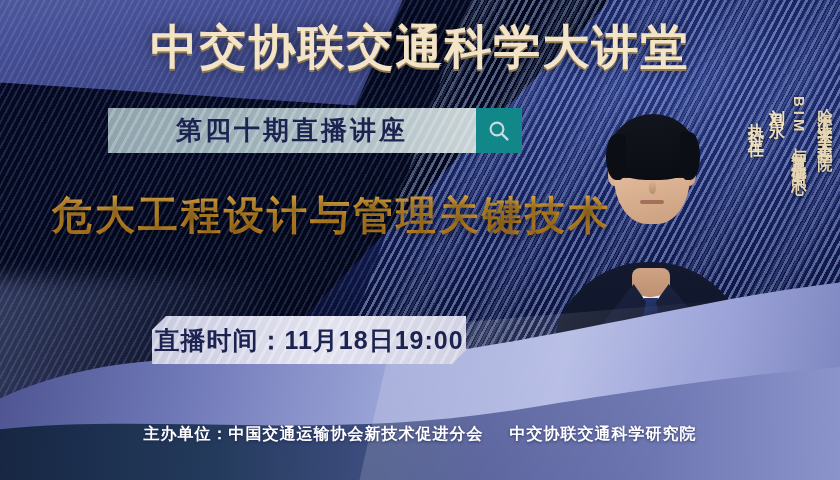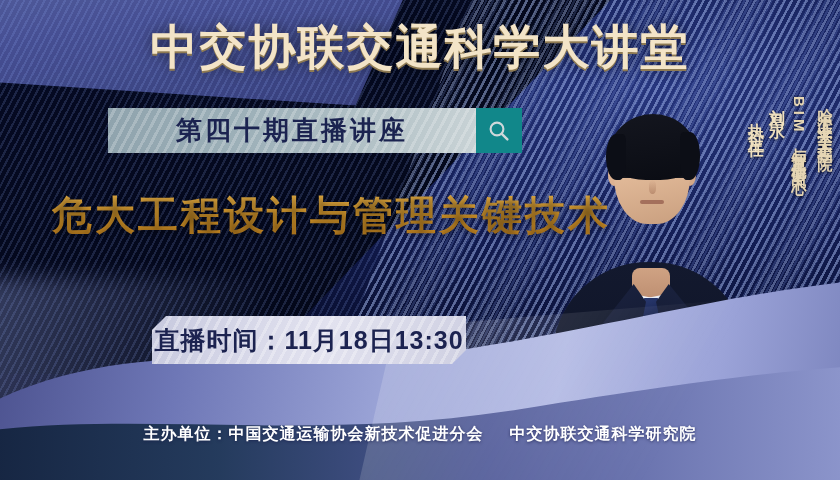--- a/index.html
+++ b/index.html
@@ -225,21 +225,21 @@
       <svg width="24" height="24" viewBox="0 0 24 24" fill="none">
         <circle cx="10" cy="10" r="6.4" stroke="#cfd8da" stroke-width="2.1"></circle>
         <line x1="14.8" y1="14.8" x2="20.4" y2="20.4" stroke="#cfd8da" stroke-width="2.4" stroke-linecap="round"></line>
       </svg>
     </div>
   </div>
 
   <div class="gold-title">危大工程设计与管理关键技术</div>
 
   <div class="time-pill">
-    <span>直播时间：11月18日13:30</span>
+    <span>直播时间：11月18日19:00</span>
   </div>
 
   <div class="footer">
     <span>主办单位：</span><span>中国交通运输协会新技术促进分会</span><span class="gap"></span><span>中交协联交通科学研究院</span>
   </div>
 
   <div class="vcols">
     <div class="vcol">哈尔滨工业大学土木工程学院</div>
     <div class="vcol">
       <span class="rot">BIM</span><span>与智慧工地研究中心</span>

